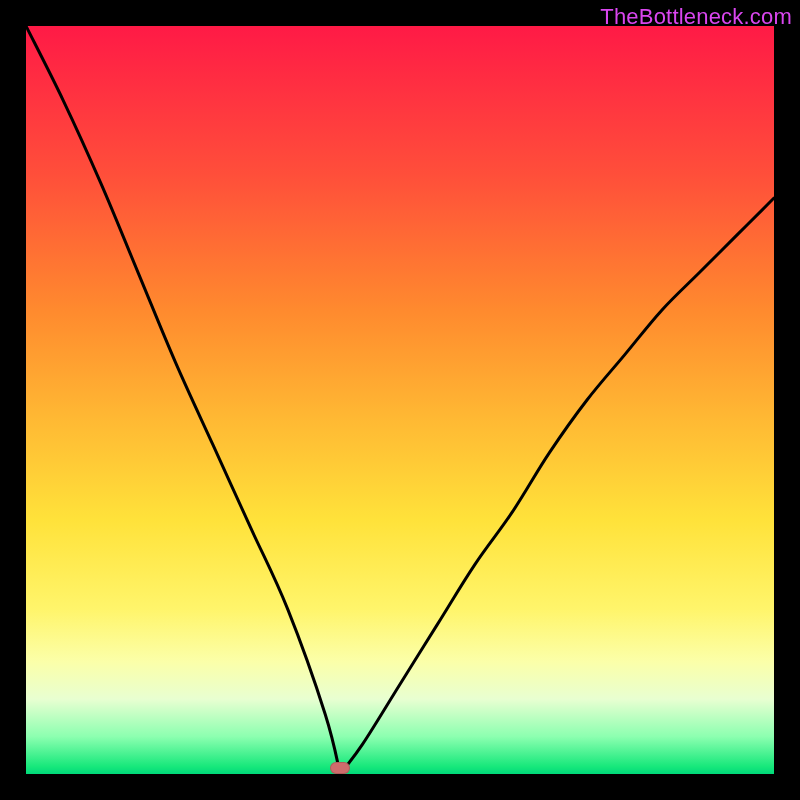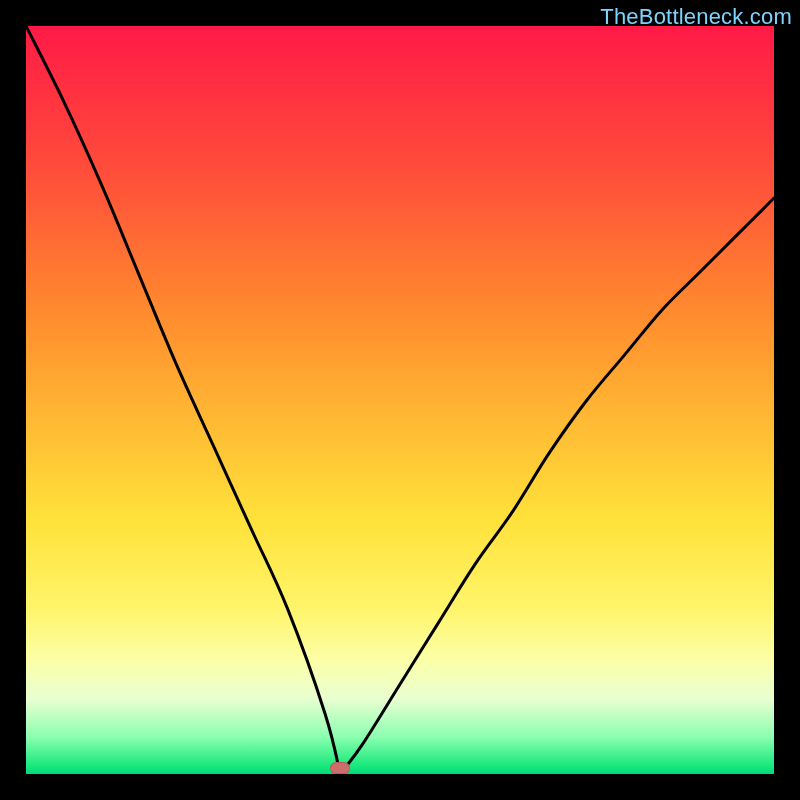--- a/index.html
+++ b/index.html
@@ -35,21 +35,21 @@
       #e8ffd1 90%,
       #8cffb0 95%,
       #17e87b 99%,
       #00d97a 100%
     );
   }
   .watermark {
     position: absolute;
     top: 4px;
     right: 8px;
-    color: #7dd3fc;
+    color: #d946ef;
     font-size: 22px;
     font-weight: 500;
     letter-spacing: 0.2px;
     user-select: none;
   }
   svg.curve {
     position: absolute;
     left: 0;
     top: 0;
     width: 748px;

